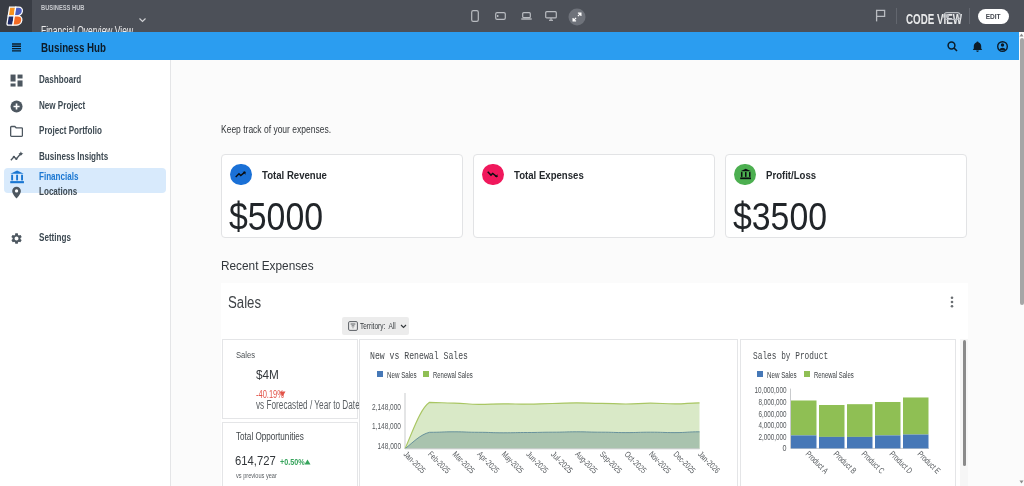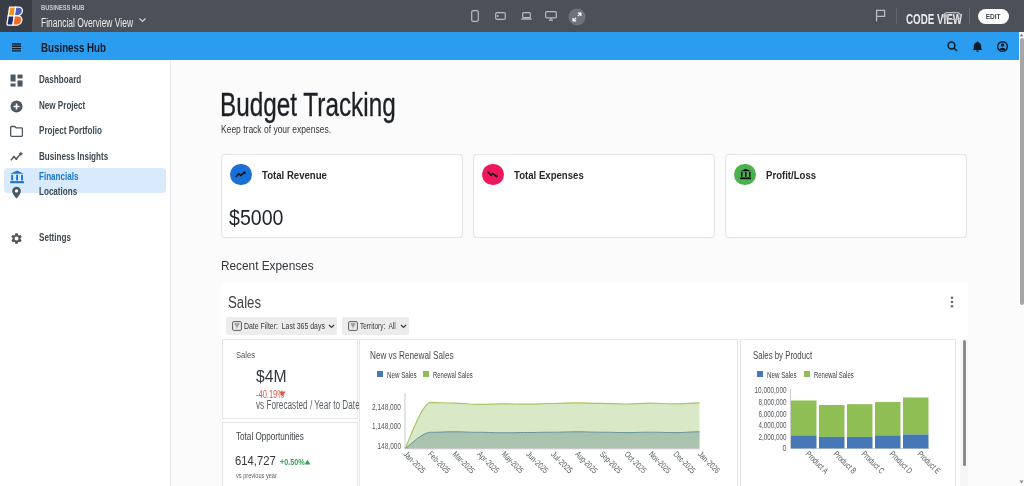--- a/index.html
+++ b/index.html
@@ -7,21 +7,21 @@
   body { font-family:"Liberation Sans", sans-serif; background:#fff; }
   #stage { position:relative; width:1024px; height:486px; overflow:hidden; background:#fff; }
   .abs { position:absolute; }
   .cx { display:inline-block; transform-origin:0 50%; white-space:pre; }
 
   
   #topbar { left:0; top:0; width:1024px; height:32px; background:#4c5058; }
   #logoBox { left:0; top:0; width:32px; height:32px; background:#393d45; }
   #tbTitle { left:41px; top:3px; }
   #tbTitle .l1 { font-size:8px; font-weight:bold; color:#c7c9cd; }
-  #tbTitle .l2 { font-size:12px; color:#ececed; margin-top:4px; }
+  #tbTitle .l2 { font-size:12px; color:#ececed; margin-top:12px; }
   #editBtn { left:978px; top:9px; width:31px; height:15px; background:#fff; border-radius:8px;
              font-size:8px; font-weight:bold; color:#43474f; text-align:center; line-height:15px;}
   .vdiv { top:8px; width:1px; height:16px; background:#62666e; }
   #codeview { left:906px; top:11px; font-size:14px; font-weight:bold; color:#e8e9ea; }
 
   
   #bluebar { left:0; top:32px; width:1019px; height:28px; background:#2b9df0; }
   #bbTitle { left:41px; top:41px; font-size:12.5px; font-weight:bold; color:#0d1c28; }
 
   
@@ -35,41 +35,41 @@
   .mi.blue .txt { color:#1976d2; }
 
   
   #main { left:171px; top:60px; width:848px; height:426px; background:#fbfbfb; }
   #h1 { left:219.5px; top:87px; font-size:34px; line-height:34px; color:#1d2125; -webkit-text-stroke:0.35px #1d2125; }
   #sub { left:221px; top:123px; font-size:11px; color:#32363a; }
 
   .card { background:#fff; border:1px solid #e2e3e5; border-radius:4px; top:154px; width:242px; height:84px; }
   .card .cic { position:absolute; left:8.3px; top:8.9px; width:21.5px; height:21.5px; border-radius:50%; }
   .card .ct { position:absolute; left:40px; top:14px; font-size:11.5px; font-weight:bold; color:#25292d; }
-  .card .cv { position:absolute; left:7px; top:48px; font-size:22px; line-height:29px; color:#212529; }
+  .card .cv { position:absolute; left:7px; top:48px; font-size:38px; line-height:29px; color:#212529; }
 
   #recent { left:221px; top:258px; font-size:13.5px; color:#32373c; }
 
   
   #embed { left:221px; top:283px; width:747px; height:203px; background:#fff; }
   #dashTitle { left:228px; top:294px; font-size:16px; color:#3f4347; }
   .chip { top:317px; height:18px; background:#ececec; border-radius:2px; }
   .chip svg.fic { position:absolute; left:6px; top:4px; }
   .chip .ctx { position:absolute; left:18px; top:4px; font-size:9px; color:#34383c; }
   .chip svg.chev { position:absolute; right:2.5px; top:7px; }
   .panel { background:#fff; border:1px solid #e4e5e7; }
 
   
   #kpi1 { left:222px; top:339px; width:136px; height:80px; }
   #kpi2 { left:222px; top:422px; width:136px; height:80px; border-bottom:none; }
 
   
   #areaPanel { left:359px; top:339px; width:379px; height:160px; }
   #barPanel  { left:740px; top:339px; width:216px; height:160px; }
-  .ptitle { position:absolute; left:9.5px; top:9px; font-size:11.5px; color:#45494d; }
+  .ptitle { position:absolute; left:9.5px; top:9px; font-size:11.5px; color:#45494d;font-family:Liberation Mono, monospace; }
   .legend { position:absolute; font-size:8.5px; color:#3c4044; }
   .lsq { position:absolute; width:6px; height:6px; top:1px; }
 
   
   #ifsbTrack { left:960px; top:339px; width:8px; height:147px; background:#f6f6f6; }
   #ifsbThumb { left:962.5px; top:340px; width:3.5px; height:126px; background:#8a8a8a; border-radius:2px;}
   #msbTrack { left:1019px; top:32px; width:5px; height:454px; background:#fbfbfb; }
   #msbThumb { left:1020px; top:38px; width:3.5px; height:267px; background:#a6a6a6; border-radius:2px;}
 </style>
 </head>
@@ -202,21 +202,20 @@
       </div>
       <div class="mi" style="top:223px">
         <span class="ico"><svg width="12" height="12" viewBox="0 0 24 24">
             <path fill="#4d5760" d="M19.14 12.94c.04-.3.06-.61.06-.94 0-.32-.02-.64-.07-.94l2.03-1.58c.18-.14.23-.41.12-.61l-1.92-3.32c-.12-.22-.37-.29-.59-.22l-2.39.96c-.5-.38-1.03-.7-1.62-.94l-.36-2.54c-.04-.24-.24-.41-.48-.41h-3.84c-.24 0-.43.17-.47.41l-.36 2.54c-.59.24-1.13.57-1.62.94l-2.39-.96c-.22-.08-.47 0-.59.22L2.74 8.87c-.12.21-.08.47.12.61l2.03 1.58c-.05.3-.09.63-.09.94s.02.64.07.94l-2.03 1.58c-.18.14-.23.41-.12.61l1.92 3.32c.12.22.37.29.59.22l2.39-.96c.5.38 1.03.7 1.62.94l.36 2.54c.05.24.24.41.48.41h3.84c.24 0 .44-.17.47-.41l.36-2.54c.59-.24 1.13-.56 1.62-.94l2.39.96c.22.08.47 0 .59-.22l1.92-3.32c.12-.22.07-.47-.12-.61l-2.01-1.58zM12 15.6c-1.98 0-3.6-1.62-3.6-3.6s1.62-3.6 3.6-3.6 3.6 1.62 3.6 3.6-1.62 3.6-3.6 3.6z"></path>
           </svg></span>
         <span class="txt">Settings</span>
       </div>
     </div>
 
   <div class="abs" id="main"></div>
-  <div class="abs" id="h1"><span class="cx" style="transform:scaleX(0.715)">Budget Tracking</span></div>
   <div class="abs" id="sub"><span class="cx" style="transform:scaleX(0.772)">Keep track of your expenses.</span></div>
 
   <div class="abs card" style="left:221px">
     <div class="cic" style="background:#1a70d6"></div>
     <svg style="position:absolute;left:13.4px;top:15.9px" width="11.5" height="7.2" viewBox="0 0 13 8">
       <path d="M0.8 6.8 L4.5 3.1 L6.5 5.1 L11.5 0.9" stroke="#0b0e11" stroke-width="1.6" fill="none"></path>
       <path d="M8.7 0.9 L11.9 0.9 L11.9 4.1 Z" fill="#0b0e11"></path>
     </svg>
     <div class="ct"><span class="cx" style="transform:scaleX(0.835)">Total Revenue</span></div>
     <div class="cv"><span class="cx" style="transform:scaleX(0.89)">$5000</span></div>
@@ -232,55 +231,46 @@
   <div class="abs card" style="left:725px">
     <div class="cic" style="background:#4caf50"></div>
     <svg style="position:absolute;left:13.8px;top:13.4px" width="11.5" height="12" viewBox="0 0 12 12">
       <path d="M6 0.5 L11.5 3.2 L0.5 3.2 Z" fill="#0b0e11"></path>
       <rect x="1" y="4" width="1.6" height="5" fill="#0b0e11"></rect>
       <rect x="5.2" y="4" width="1.6" height="5" fill="#0b0e11"></rect>
       <rect x="9.4" y="4" width="1.6" height="5" fill="#0b0e11"></rect>
       <rect x="0.2" y="9.6" width="11.6" height="1.8" fill="#0b0e11"></rect>
     </svg>
     <div class="ct"><span class="cx" style="transform:scaleX(0.835)">Profit/Loss</span></div>
+    <div class="cv"><span class="cx" style="transform:scaleX(0.89)">$3500</span></div>
   </div>
 
   <div class="abs" id="recent"><span class="cx" style="transform:scaleX(0.875)">Recent Expenses</span></div>
 
   <div class="abs" id="embed"></div>
   <div class="abs" id="dashTitle"><span class="cx" style="transform:scaleX(0.825)">Sales</span></div>
   <svg class="abs" style="left:950px;top:296px" width="4" height="12" viewBox="0 0 4 12">
     <circle cx="2" cy="1.8" r="1.3" fill="#6a6e72"></circle>
       <circle cx="2" cy="6" r="1.3" fill="#6a6e72"></circle>
       <circle cx="2" cy="10.2" r="1.3" fill="#6a6e72"></circle>
   </svg>
-  <div class="abs chip" style="left:226px;width:111px">
-    <svg class="fic" width="10" height="10" viewBox="0 0 10 10">
-        <rect x="0.6" y="0.6" width="8.8" height="8.8" rx="1.2" fill="none" stroke="#4a4e53" stroke-width="0.9"></rect>
-        <path d="M2.6 3 L7.4 3 M3.6 4.9 L6.4 4.9 M4.6 6.8 L5.4 6.8" stroke="#4a4e53" stroke-width="0.9"></path>
-      </svg>
-    <span class="ctx cx" style="transform:scaleX(0.77)">Date Filter:  Last 365 days</span>
-    <svg class="chev" width="7" height="5" viewBox="0 0 7 5">
-        <path d="M1 1 L3.5 3.5 L6 1" stroke="#34383c" stroke-width="1.1" fill="none"></path>
-      </svg>
-  </div>
   <div class="abs chip" style="left:342px;width:67px">
     <svg class="fic" width="10" height="10" viewBox="0 0 10 10">
         <rect x="0.6" y="0.6" width="8.8" height="8.8" rx="1.2" fill="none" stroke="#4a4e53" stroke-width="0.9"></rect>
         <path d="M2.6 3 L7.4 3 M3.6 4.9 L6.4 4.9 M4.6 6.8 L5.4 6.8" stroke="#4a4e53" stroke-width="0.9"></path>
       </svg>
     <span class="ctx cx" style="transform:scaleX(0.72)">Territory:  All</span>
     <svg class="chev" width="7" height="5" viewBox="0 0 7 5">
         <path d="M1 1 L3.5 3.5 L6 1" stroke="#34383c" stroke-width="1.1" fill="none"></path>
       </svg>
   </div>
 
   <div class="abs panel" id="kpi1">
     <div style="position:absolute;left:13px;top:9px;font-size:9.5px;color:#4b5054"><span class="cx" style="transform:scaleX(0.8)">Sales</span></div>
-    <div style="position:absolute;left:33px;top:28px;font-size:16px;color:#33373b"><span class="cx" style="transform:scaleX(0.98)">$4M</span></div>
+    <div style="position:absolute;left:33px;top:28px;font-size:12px;color:#33373b"><span class="cx" style="transform:scaleX(0.98)">$4M</span></div>
     <div style="position:absolute;left:33px;top:48.5px;font-size:10px;color:#e25449"><span class="cx" style="transform:scaleX(0.75)">-40.19% </span></div>
     <svg style="position:absolute;left:56px;top:51px" width="7" height="6" viewBox="0 0 7 6">
         <path d="M0.5 0.5 L6.5 0.5 L3.5 5.5 Z" fill="#e25449"></path>
       </svg>
     <div style="position:absolute;left:33px;top:58px;font-size:12px;color:#5a5f63"><span class="cx" style="transform:scaleX(0.685)">vs Forecasted / Year to Date</span></div>
   </div>
   <div class="abs panel" id="kpi2">
     <div style="position:absolute;left:13px;top:6.5px;font-size:11px;color:#41464a"><span class="cx" style="transform:scaleX(0.74)">Total Opportunities</span></div>
     <div style="position:absolute;left:12px;top:31px;font-size:12.5px;color:#33373b"><span class="cx" style="transform:scaleX(0.9)">614,727</span></div>
     <div style="position:absolute;left:57px;top:34px;font-size:9px;font-weight:bold;color:#37a45c"><span class="cx" style="transform:scaleX(0.8)">+0.50%</span></div>

